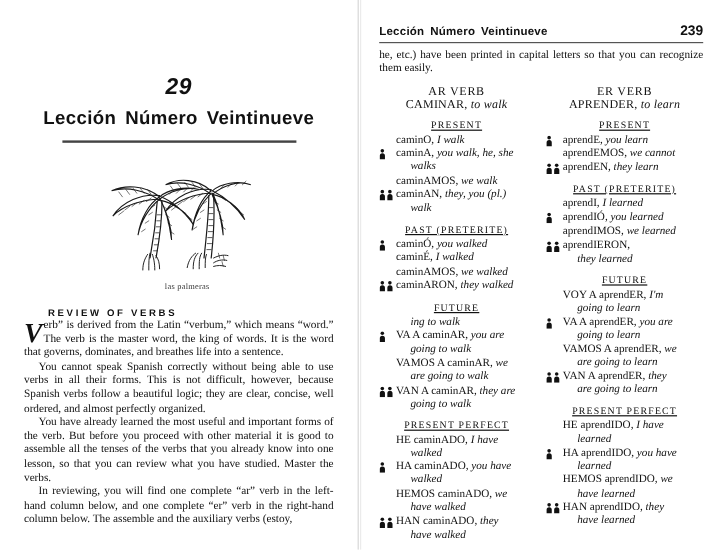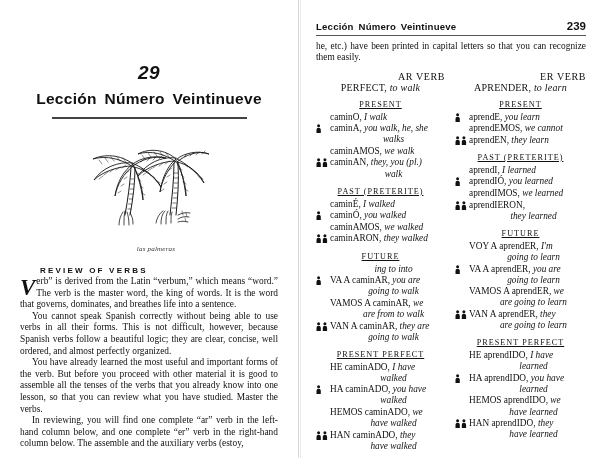--- a/index.html
+++ b/index.html
@@ -69,24 +69,23 @@
     height: 2px;
     background: #444;
     margin: 9px auto 0 auto;
   }
   .illus-wrap {
     width: 100%;
     text-align: center;
     margin-top: 14px;
   }
   .illus-caption {
-    font-style: italic;
     font-size: 7px;
     text-align: center;
-    margin-top: 12px;
+    margin-top: 1px;
     letter-spacing: 0.2px;
     color: #333;
     padding-left: 14px;
   }
   .section-head {
     text-align: left;
     font-family: "Liberation Sans", sans-serif;
     font-weight: bold;
     font-size: 8px;
     letter-spacing: 2.2px;
@@ -156,21 +155,21 @@
     margin-top: 7px;
   }
   .verb-col {
     width: 50%;
     box-sizing: border-box;
   }
   .verb-col.ar { padding-right: 6px; }
   .verb-col.er { padding-left: 4px; }
 
   .vc-head {
-    text-align: right;
+    text-align: center;
     font-size: 10px;
     letter-spacing: 0.6px;
     margin-bottom: 0;
   }
   .vc-inf {
     text-align: center;
     font-size: 10px;
     letter-spacing: 0.2px;
     margin-bottom: 6px;
   }
@@ -201,21 +200,20 @@
     left: 0;
     top: 1px;
     width: 13px;
     height: 9px;
     line-height: 9px;
   }
   .conj-row .txt { display: block; }
   .conj-row .cont {
     display: block;
     padding-left: 12px;
-    text-align: center;
   }
   .conj-row em { font-style: italic; }
 
   .person-ico { display: inline-block; }
   .person-ico svg { display: block; }
 </style>
 </head>
 <body>
 
 <div class="spread">
@@ -308,21 +306,21 @@
     <div class="running-head">
       <span class="rh-title">Lección Número Veintinueve</span>
       <span class="rh-folio">239</span>
     </div>
 
     <div class="intro-text">he, etc.) have been printed in capital letters so that you can recognize them easily.</div>
 
     <div class="verb-cols">
       <div class="verb-col ar">
           <div class="vc-head">AR VERB</div>
-          <div class="vc-inf"><span>PERFECT, </span><em>to walk</em></div>
+          <div class="vc-inf"><span>CAMINAR, </span><em>to walk</em></div>
           <div class="tense-head">PRESENT</div>
           <ul class="conj-list">
             <li class="conj-row">
               <span class="marker"></span>
               <span class="txt">caminO, <em>I walk</em></span>
             </li>
             <li class="conj-row">
               <span class="marker"><span class="person-ico"><svg width="6" height="9" viewBox="0 0 6 9">
                     <circle cx="2.6" cy="1.7" r="1.5" fill="#111"></circle>
                     <path d="M0.5 9 v-3.2 a2.1 2.1 0 0 1 2.1 -2.1 h0.1 a2.1 2.1 0 0 1 2.1 2.1 V9 Z" fill="#111"></path>
@@ -341,62 +339,62 @@
                     <circle cx="8.9" cy="1.7" r="1.5" fill="#111"></circle>
                     <path d="M6.8 9 v-3.2 a2.1 2.1 0 0 1 2.1 -2.1 h0.1 a2.1 2.1 0 0 1 2.1 2.1 V9 Z" fill="#111"></path>
                   </svg></span></span>
               <span class="txt">caminAN, <em>they, you (pl.)</em></span>
               <em class="cont">walk</em>
             </li>
           </ul>
           <div class="tense-head">PAST  (PRETERITE)</div>
           <ul class="conj-list">
             <li class="conj-row">
+              <span class="marker"><span class="person-ico"><svg width="6" height="9" viewBox="0 0 6 9">
+                    <circle cx="2.6" cy="1.7" r="1.5" fill="#111"></circle>
+                    <path d="M0.5 9 v-3.2 a2.1 2.1 0 0 1 2.1 -2.1 h0.1 a2.1 2.1 0 0 1 2.1 2.1 V9 Z" fill="#111"></path>
+                  </svg></span></span>
+              <span class="txt">caminÓ, <em>you walked</em></span>
+            </li>
+            <li class="conj-row">
               <span class="marker"></span>
               <span class="txt">caminÉ, <em>I walked</em></span>
             </li>
             <li class="conj-row">
-              <span class="marker"><span class="person-ico"><svg width="6" height="9" viewBox="0 0 6 9">
-                    <circle cx="2.6" cy="1.7" r="1.5" fill="#111"></circle>
-                    <path d="M0.5 9 v-3.2 a2.1 2.1 0 0 1 2.1 -2.1 h0.1 a2.1 2.1 0 0 1 2.1 2.1 V9 Z" fill="#111"></path>
-                  </svg></span></span>
-              <span class="txt">caminÓ, <em>you walked</em></span>
-            </li>
-            <li class="conj-row">
               <span class="marker"></span>
               <span class="txt">caminAMOS, <em>we walked</em></span>
             </li>
             <li class="conj-row">
               <span class="marker"><span class="person-ico"><svg width="12" height="9" viewBox="0 0 12 9">
                     <circle cx="2.6" cy="1.7" r="1.5" fill="#111"></circle>
                     <path d="M0.5 9 v-3.2 a2.1 2.1 0 0 1 2.1 -2.1 h0.1 a2.1 2.1 0 0 1 2.1 2.1 V9 Z" fill="#111"></path>
                     <circle cx="8.9" cy="1.7" r="1.5" fill="#111"></circle>
                     <path d="M6.8 9 v-3.2 a2.1 2.1 0 0 1 2.1 -2.1 h0.1 a2.1 2.1 0 0 1 2.1 2.1 V9 Z" fill="#111"></path>
                   </svg></span></span>
               <span class="txt">caminARON, <em>they walked</em></span>
             </li>
           </ul>
           <div class="tense-head">FUTURE</div>
           <ul class="conj-list">
             <li class="conj-row">
               <span class="marker"></span>
-              <em class="cont">ing to into</em>
+              <em class="cont">ing to walk</em>
             </li>
             <li class="conj-row">
               <span class="marker"><span class="person-ico"><svg width="6" height="9" viewBox="0 0 6 9">
                     <circle cx="2.6" cy="1.7" r="1.5" fill="#111"></circle>
                     <path d="M0.5 9 v-3.2 a2.1 2.1 0 0 1 2.1 -2.1 h0.1 a2.1 2.1 0 0 1 2.1 2.1 V9 Z" fill="#111"></path>
                   </svg></span></span>
               <span class="txt">VA A caminAR, <em>you are</em></span>
               <em class="cont">going to walk</em>
             </li>
             <li class="conj-row">
               <span class="marker"></span>
               <span class="txt">VAMOS A caminAR, <em>we</em></span>
-              <em class="cont">are from to walk</em>
+              <em class="cont">are going to walk</em>
             </li>
             <li class="conj-row">
               <span class="marker"><span class="person-ico"><svg width="12" height="9" viewBox="0 0 12 9">
                     <circle cx="2.6" cy="1.7" r="1.5" fill="#111"></circle>
                     <path d="M0.5 9 v-3.2 a2.1 2.1 0 0 1 2.1 -2.1 h0.1 a2.1 2.1 0 0 1 2.1 2.1 V9 Z" fill="#111"></path>
                     <circle cx="8.9" cy="1.7" r="1.5" fill="#111"></circle>
                     <path d="M6.8 9 v-3.2 a2.1 2.1 0 0 1 2.1 -2.1 h0.1 a2.1 2.1 0 0 1 2.1 2.1 V9 Z" fill="#111"></path>
                   </svg></span></span>
               <span class="txt">VAN A caminAR, <em>they are</em></span>
               <em class="cont">going to walk</em>

